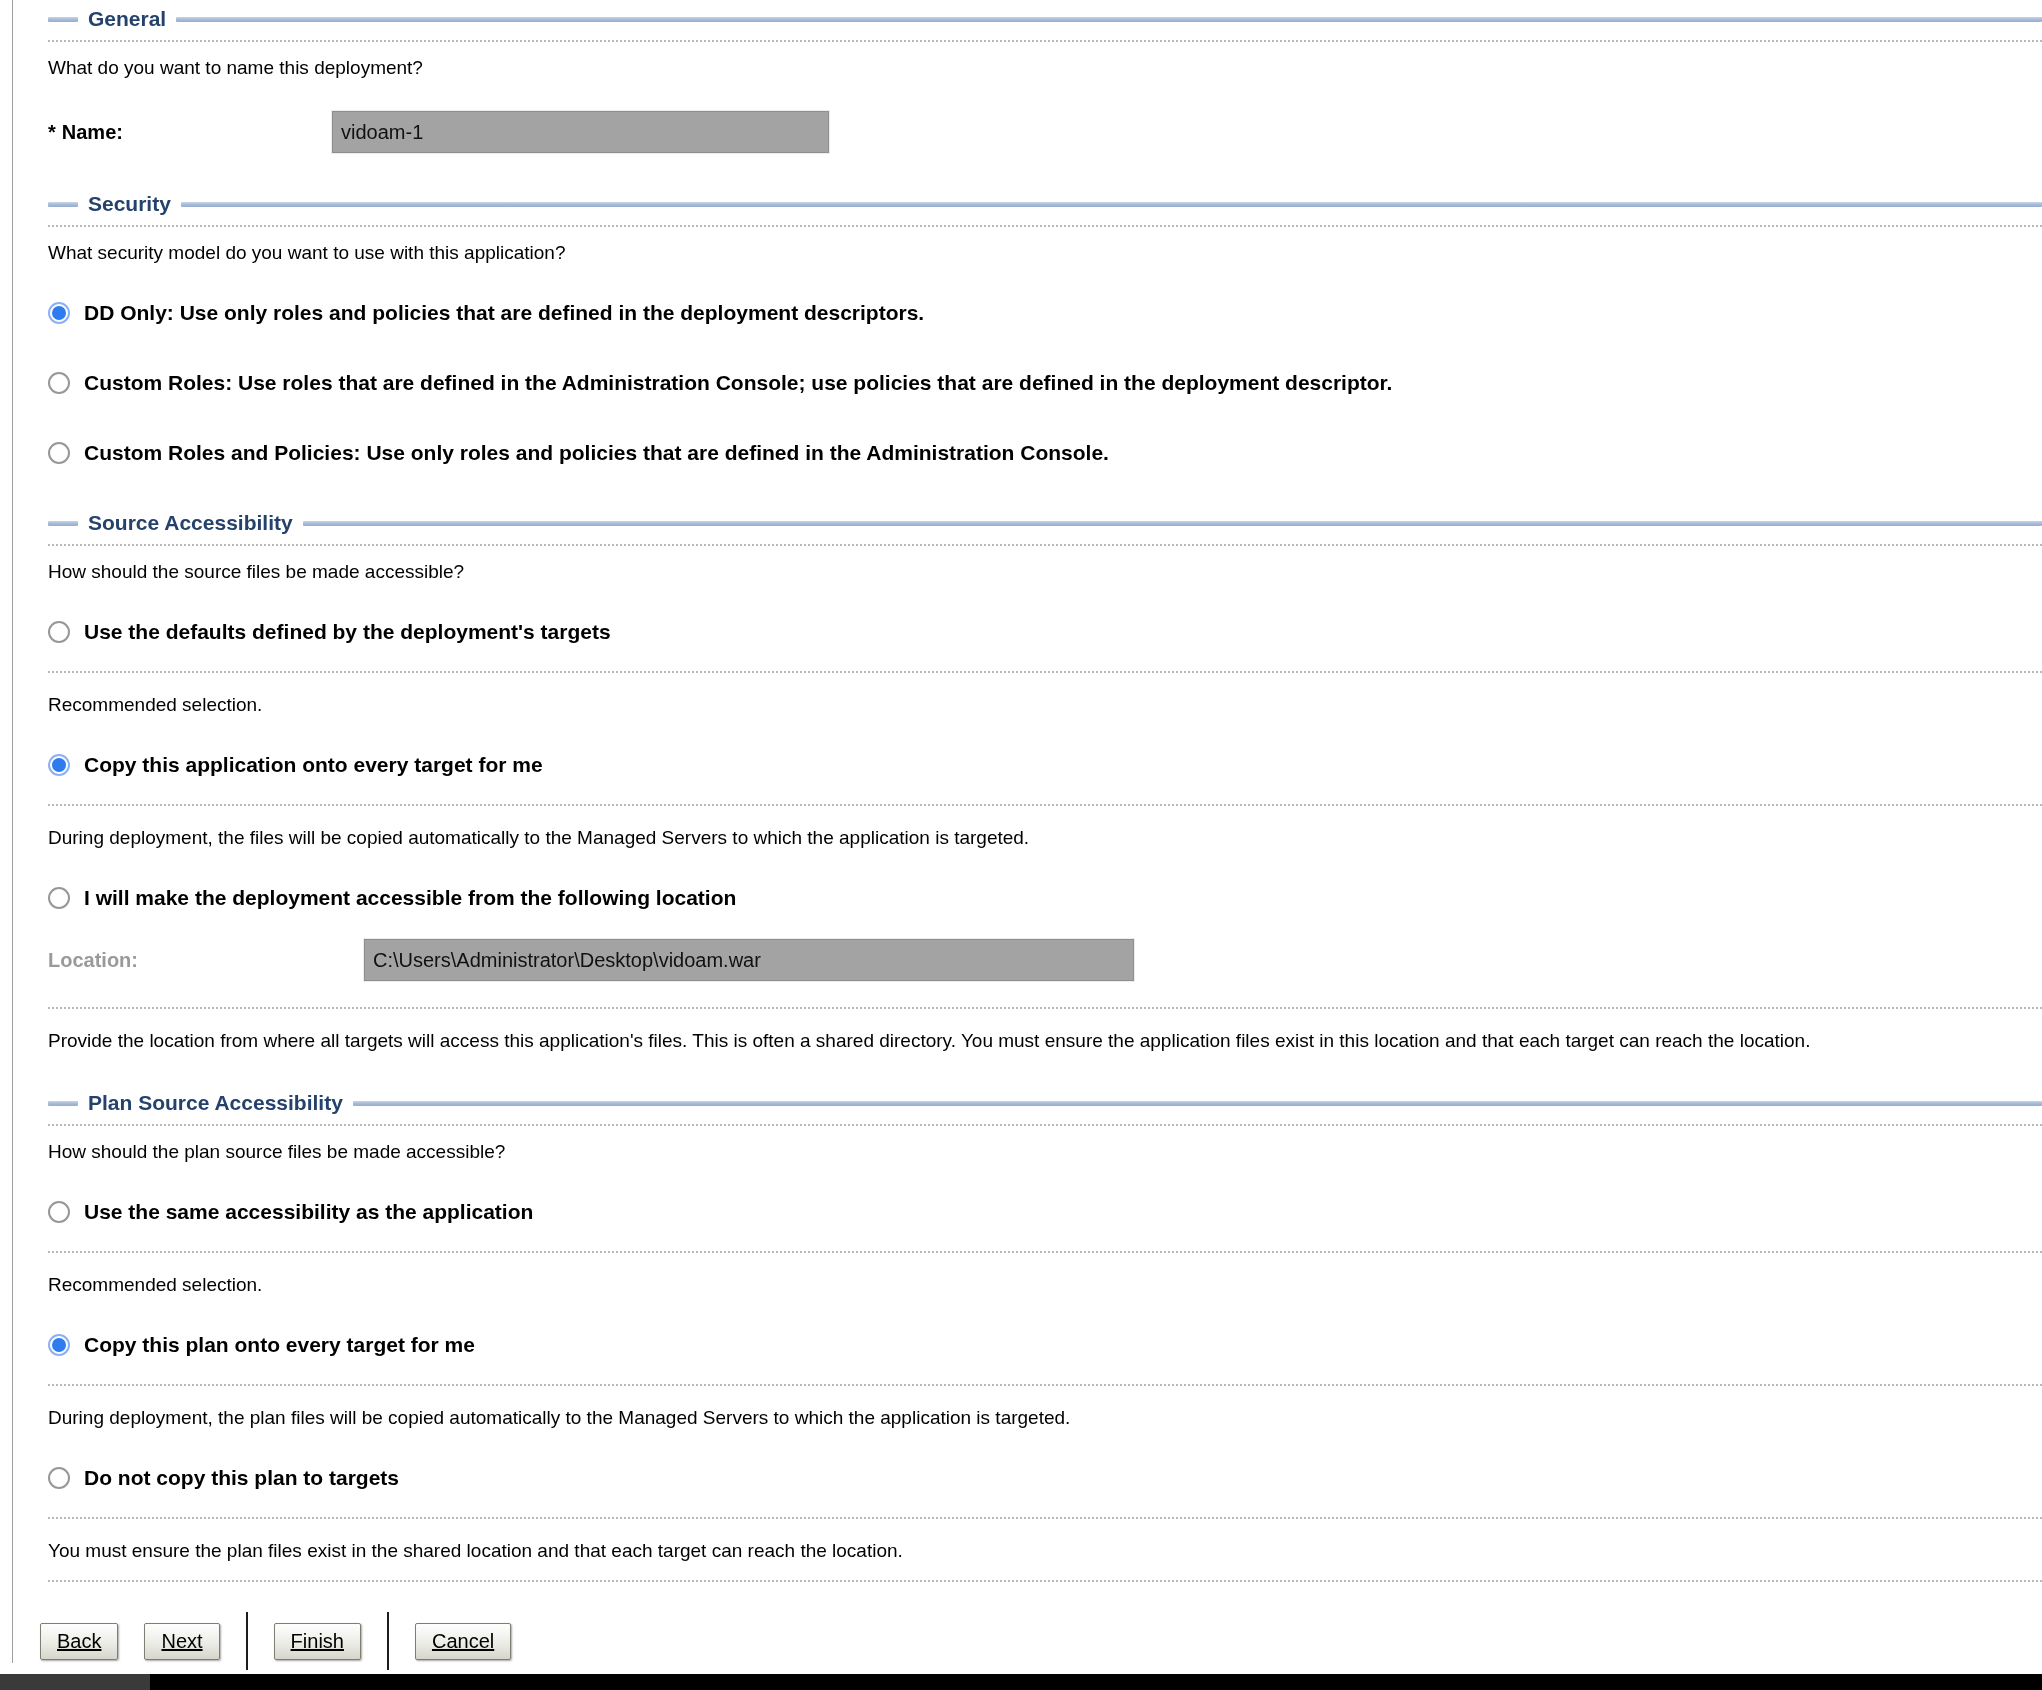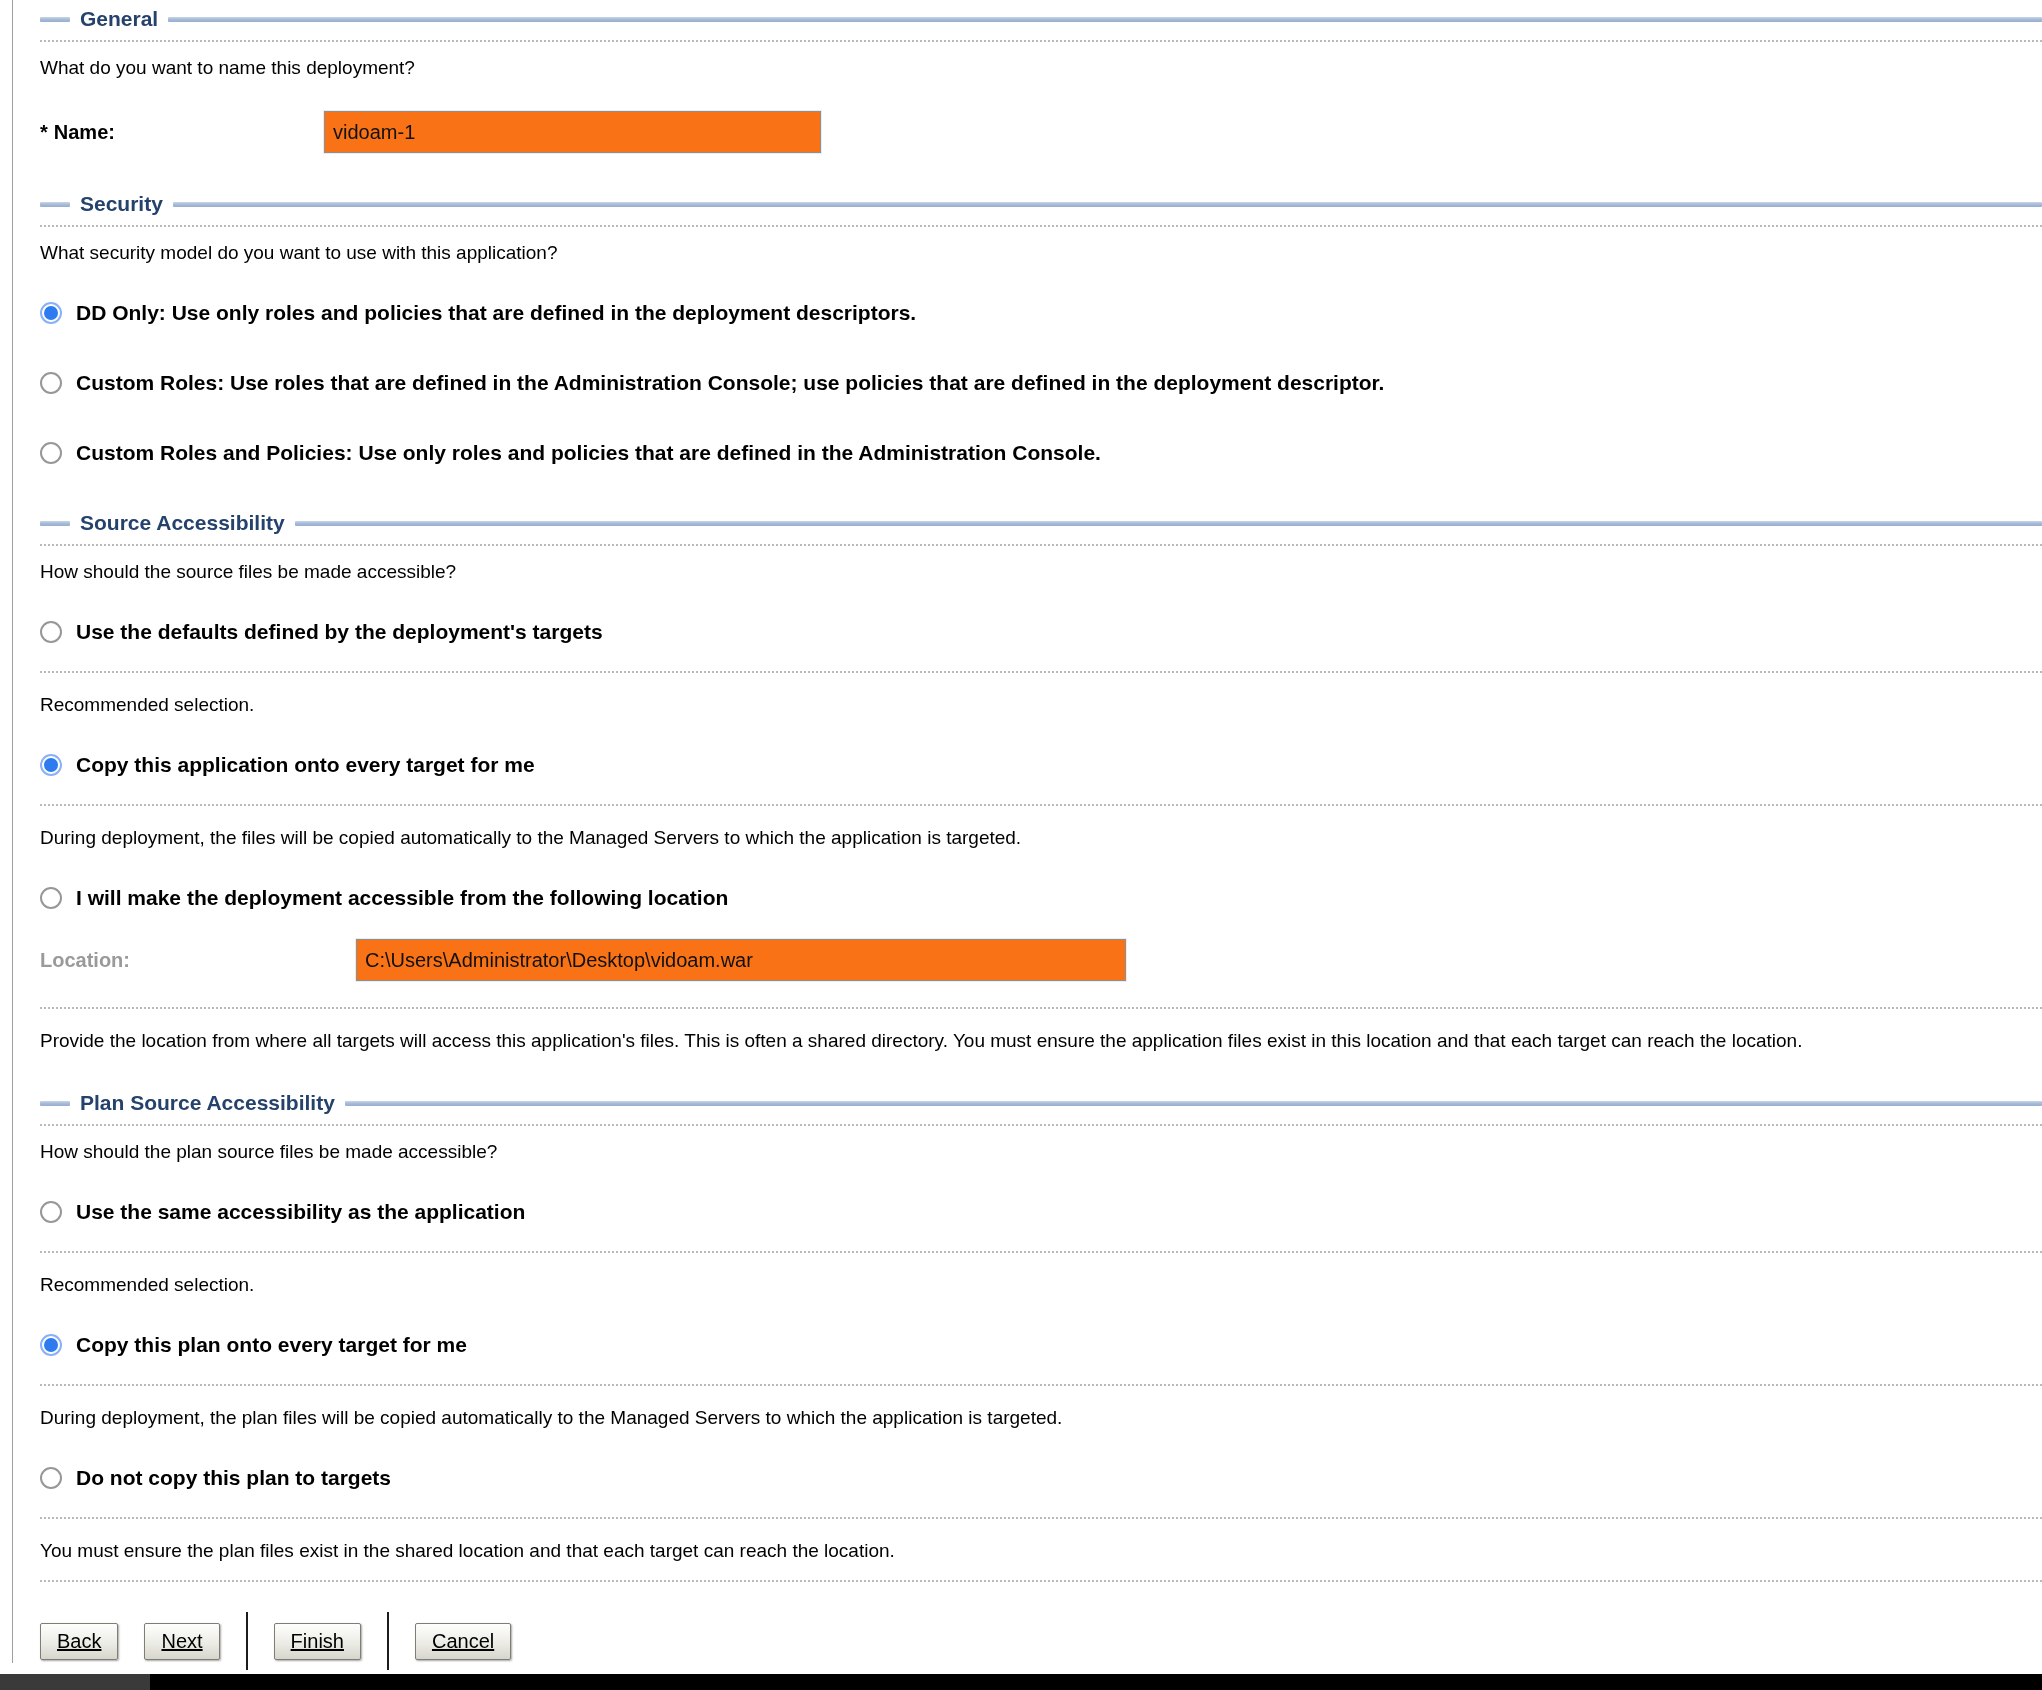--- a/index.html
+++ b/index.html
@@ -10,21 +10,21 @@
     font-family: "Liberation Sans", sans-serif;
     color: #000;
     overflow: hidden;
     position: relative;
   }
   .left-border {
     position: absolute; left: 12px; top: 0;
     width: 1px; height: 1663px; background: #9f9f9f;
   }
   .content {
-    position: absolute; left: 0; top: 0; right: 0;
+    position: absolute; left: 8px; top: 0; right: 0;
     padding: 6px 0 0 40px;
   }
   
   .section-header {
     display: flex; align-items: center; gap: 10px;
     margin: 38px 0 8px 0;
     height: 26px;
   }
   .section-header.first { margin-top: 0; }
   .section-title {
@@ -70,21 +70,21 @@
     content: ""; position: absolute; inset: 2px;
     border-radius: 50%; background: #2e7bf0;
   }
   
   .field-row { display: flex; align-items: center; margin-top: 32px; }
   .field-row.location { margin-top: 28px; gap: 32px; }
   .field-label { width: 284px; font-weight: bold; font-size: 20px; flex: none; }
   .field-label.disabled { color: #9a9a9a; }
   .req-marker { margin-right: 6px; }
   .text-input {
-    height: 42px; border: 1px solid #8f8f8f; background: #f97316;
+    height: 42px; border: 1px solid #8f8f8f; background: #a3a3a3;
     font-family: "Liberation Sans", sans-serif; font-size: 20px;
     padding: 0 8px; color: #111;
     box-shadow: 0 0 0 1px #ececec;
   }
   .text-input.name { width: 497px; }
   .text-input.location { width: 770px; }
   
   .buttons-row {
     position: absolute; left: 40px; bottom: 20px;
     display: flex; align-items: center;

